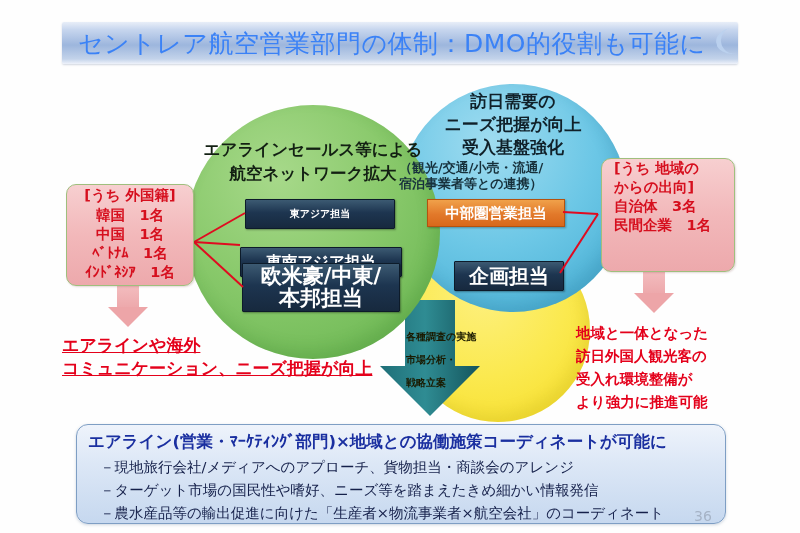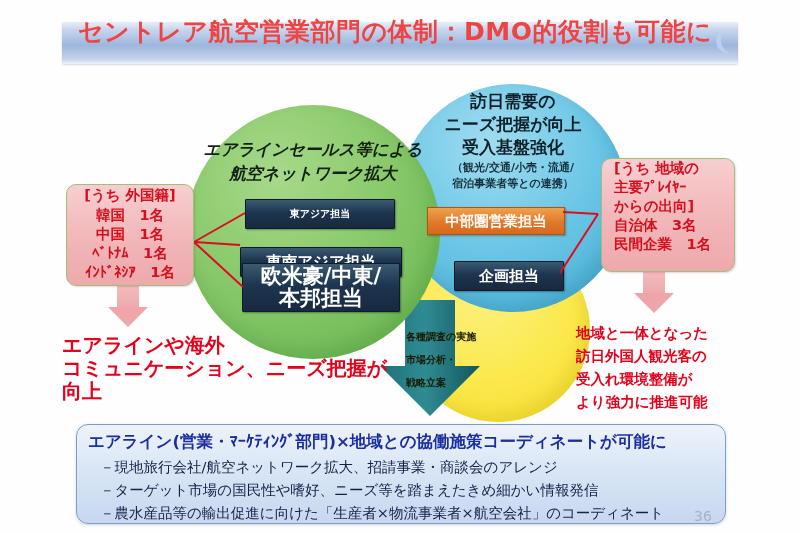--- a/index.html
+++ b/index.html
@@ -12,22 +12,22 @@
   #slide{position:absolute;left:0;top:0;width:800px;height:533px;background:#fefefe;}
 
   
   .title-bar{
     position:absolute;left:62px;top:22px;width:676px;height:42px;
     background:linear-gradient(180deg,#e8eef8 0%,#c7d6ee 18%,#9db6dd 55%,#c3d3ea 88%,#eef2fa 100%);
     border-radius:2px;
     box-shadow:0 1px 2px rgba(80,100,140,.25);
   }
   .title-text{
-    position:absolute;left:78px;top:14px;width:660px;height:36px;
-    font-size:25px;line-height:36px;color:#ef4444;font-weight:700;
+    position:absolute;left:78px;top:26px;width:660px;height:36px;
+    font-size:25px;line-height:36px;color:#3b82f6;font-weight:400;
     letter-spacing:.5px;white-space:nowrap;
   }
   .title-swoosh{
     position:absolute;left:716px;top:28px;width:24px;height:26px;
     border-left:5px solid #bcd2ef;border-radius:60% 0 0 60%/50% 0 0 50%;
     transform:rotate(-8deg);opacity:.95;
   }
 
   
   .circle{position:absolute;border-radius:50%;}
@@ -45,57 +45,57 @@
   }
   .circle-yellow{
     left:406px;top:238px;width:184px;height:184px;
     background:radial-gradient(circle at 42% 30%,#fdf07e 0%,#fbe94f 50%,#f5dc24 100%);
     box-shadow:inset -6px -8px 14px rgba(160,140,10,.16);
     z-index:1;
   }
   .c-label{position:absolute;text-align:center;color:#1a1a1a;z-index:6;}
   .green-label{
     left:186px;top:138px;width:254px;
-    font-size:16.5px;line-height:24px;font-weight:600;color:#132013;font-style:italic;
+    font-size:16.5px;line-height:24px;font-weight:600;color:#132013;
   }
   .blue-label{
     left:399px;top:90px;width:228px;
     font-size:17px;line-height:23px;font-weight:600;color:#102029;
   }
   .blue-sub{
     position:absolute;left:399px;top:160px;width:228px;z-index:6;
-    text-align:center;font-size:11px;line-height:16px;color:#17313c;font-weight:600;
+    text-align:left;font-size:13px;line-height:16px;color:#17313c;font-weight:600;
   }
   .yellow-label{
     position:absolute;left:406px;top:325px;width:184px;z-index:6;
     text-align:left;font-size:10px;line-height:23px;color:#1a1a00;font-weight:600;
   }
 
   
   .navy-box{
     position:absolute;z-index:7;
     background:linear-gradient(180deg,#3c5a72 0%,#1d3550 45%,#17293e 100%);
     border:1.5px solid #0d1b2a;
     color:#ffffff;text-align:center;font-weight:600;
     box-shadow:1px 1px 2px rgba(0,0,0,.35);
     border-radius:1px;
   }
   #box-east-asia{left:245px;top:199px;width:148px;height:28px;font-size:10px;line-height:28px;}
   #box-se-asia{left:240px;top:231px;width:160px;height:28px;font-size:15.5px;line-height:28px;margin-top:16px;}
   #box-west{left:242px;top:263px;width:156px;height:46px;font-size:21px;line-height:22px;padding-top:1px;}
 
   #box-plan{
-    left:454px;top:261px;width:108px;height:28px;font-size:15px;line-height:28px;
+    left:454px;top:261px;width:108px;height:28px;font-size:20px;line-height:28px;
   }
 
   .orange-box{
     position:absolute;left:427px;top:199px;width:136px;height:26px;z-index:7;
     background:linear-gradient(180deg,#f0a14a 0%,#e2792a 55%,#d8681b 100%);
     border:1.5px solid #b4520f;color:#ffffff;text-align:center;font-weight:600;
-    font-size:14.5px;line-height:26px;box-shadow:1px 1px 2px rgba(0,0,0,.3);margin-top:8px;
+    font-size:14.5px;line-height:26px;box-shadow:1px 1px 2px rgba(0,0,0,.3);
   }
   .purple-box{
     position:absolute;left:385px;top:232px;width:90px;height:28px;z-index:8;
     background:linear-gradient(180deg,#b99ed4 0%,#8f6bb4 55%,#7c57a4 100%);
     border:1.5px solid #5d3c80;color:#ffffff;text-align:center;font-weight:600;
     font-size:15px;line-height:28px;box-shadow:1px 1px 2px rgba(0,0,0,.3);
   }
 
   
   .pink-box{
@@ -125,21 +125,21 @@
     border-top:20px solid #eda5a8;
   }
   #parrow-left{left:108px;top:286px;width:40px;height:42px;}
   #parrow-right{left:634px;top:272px;width:40px;height:42px;}
 
   
   #connectors{position:absolute;left:0;top:0;width:800px;height:533px;z-index:8;}
 
   
   .red-text{position:absolute;z-index:9;color:#e4011b;font-weight:700;}
-  #red-left{left:62px;top:334px;width:330px;font-size:20px;line-height:23px;}
+  #red-left{left:62px;top:334px;width:330px;font-size:17px;line-height:23px;text-decoration:underline;}
   #red-right{left:576px;top:322px;width:230px;font-size:14.5px;line-height:23px;}
 
   
   #teal-arrow{position:absolute;left:375px;top:300px;width:110px;height:118px;z-index:2;}
 
   
   .bottom-panel{
     position:absolute;left:76px;top:424px;width:648px;height:98px;z-index:10;
     background:linear-gradient(180deg,#eef3fb 0%,#dce7f6 40%,#c6d8ef 100%);
     border:1.5px solid #7e9ec4;border-radius:12px;
@@ -236,21 +236,20 @@
       <span class="nm">1名</span>
     </div>
     <div class="pk-line">
       <span>ｲﾝﾄﾞﾈｼｱ</span>
       <span class="nm">1名</span>
     </div>
   </div>
 
   <div class="pink-box" id="pink-right">
     <div class="pk-line pk-head">[うち 地域の</div>
-    <div class="pk-line pk-head">主要ﾌﾟﾚｲﾔｰ</div>
     <div class="pk-line pk-head">からの出向]</div>
     <div class="pk-line">
       <span>自治体</span>
       <span class="nm">3名</span>
     </div>
     <div class="pk-line">
       <span>民間企業</span>
       <span class="nm">1名</span>
     </div>
   </div>
@@ -271,19 +270,19 @@
   <div class="red-text" id="red-right">
     <div>地域と一体となった</div>
     <div>訪日外国人観光客の</div>
     <div>受入れ環境整備が</div>
     <div>より強力に推進可能</div>
   </div>
 
   <div class="bottom-panel"></div>
   <div class="bp-head">エアライン(営業・ﾏｰｹﾃｨﾝｸﾞ部門)×地域との協働施策コーディネートが可能に</div>
   <div class="bp-list">
-    <div class="bp-item">－現地旅行会社/航空ネットワーク拡大、招請事業・商談会のアレンジ</div>
+    <div class="bp-item">－現地旅行会社/メディアへのアプローチ、貨物担当・商談会のアレンジ</div>
     <div class="bp-item">－ターゲット市場の国民性や嗜好、ニーズ等を踏まえたきめ細かい情報発信</div>
     <div class="bp-item">－農水産品等の輸出促進に向けた「生産者×物流事業者×航空会社」のコーディネート</div>
   </div>
 
   <div class="page-num">36</div>
 </div>
 
 </body></html>

